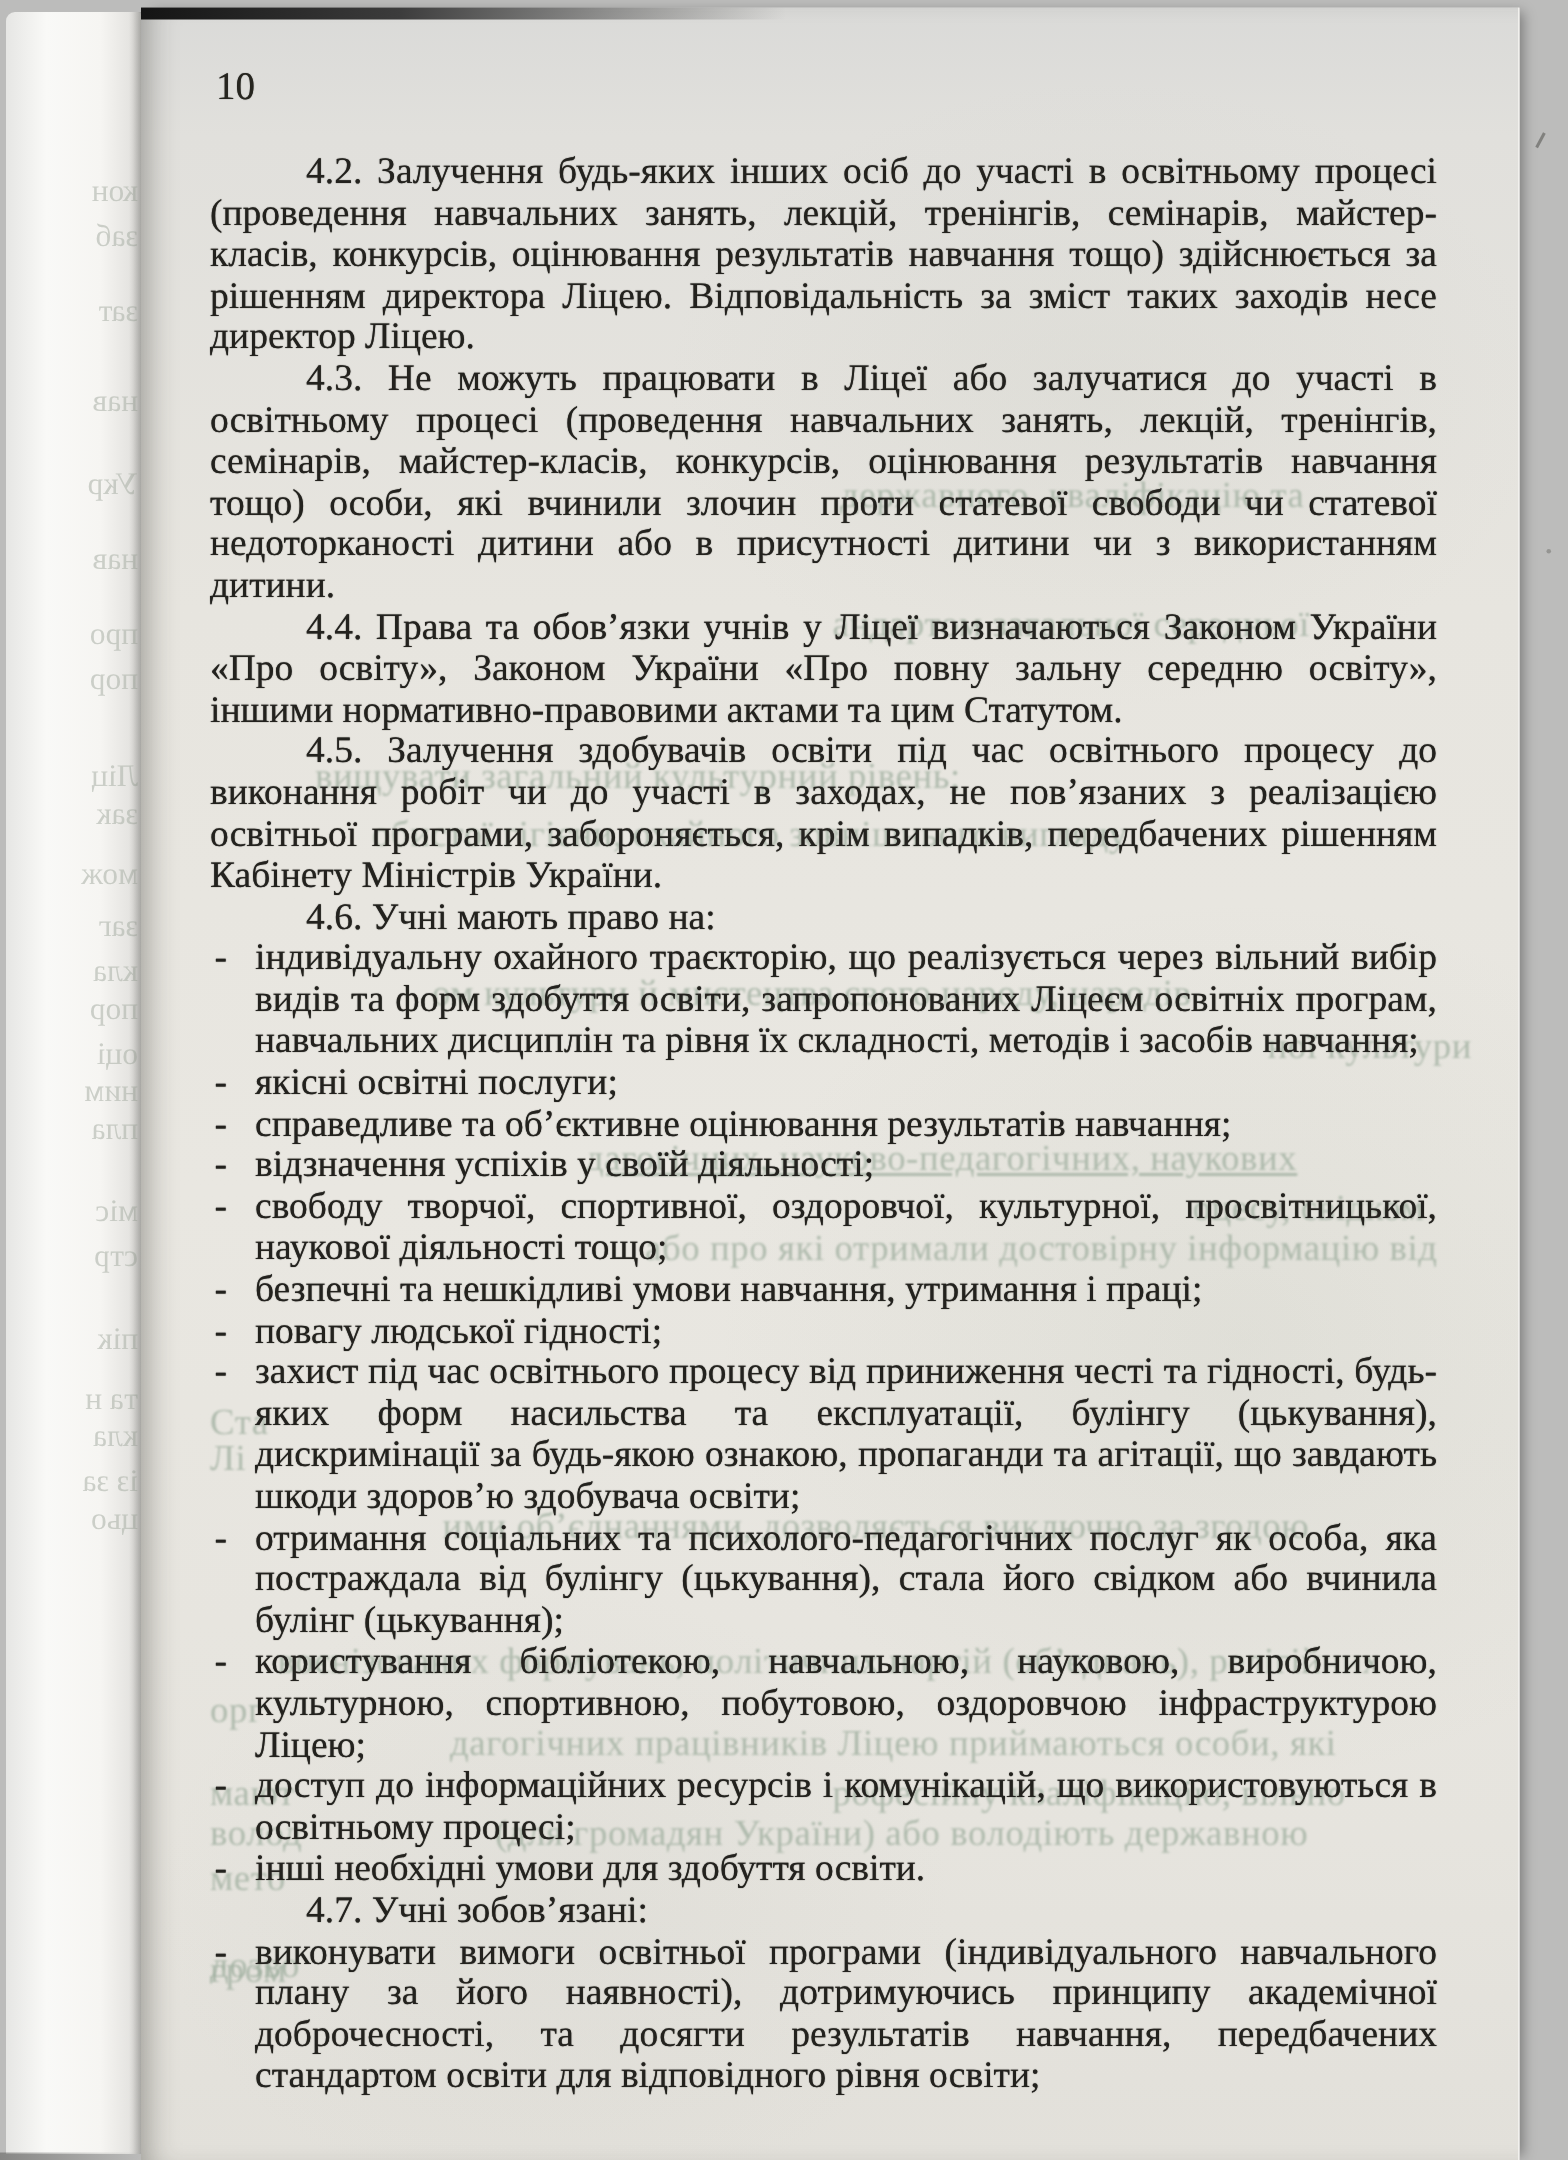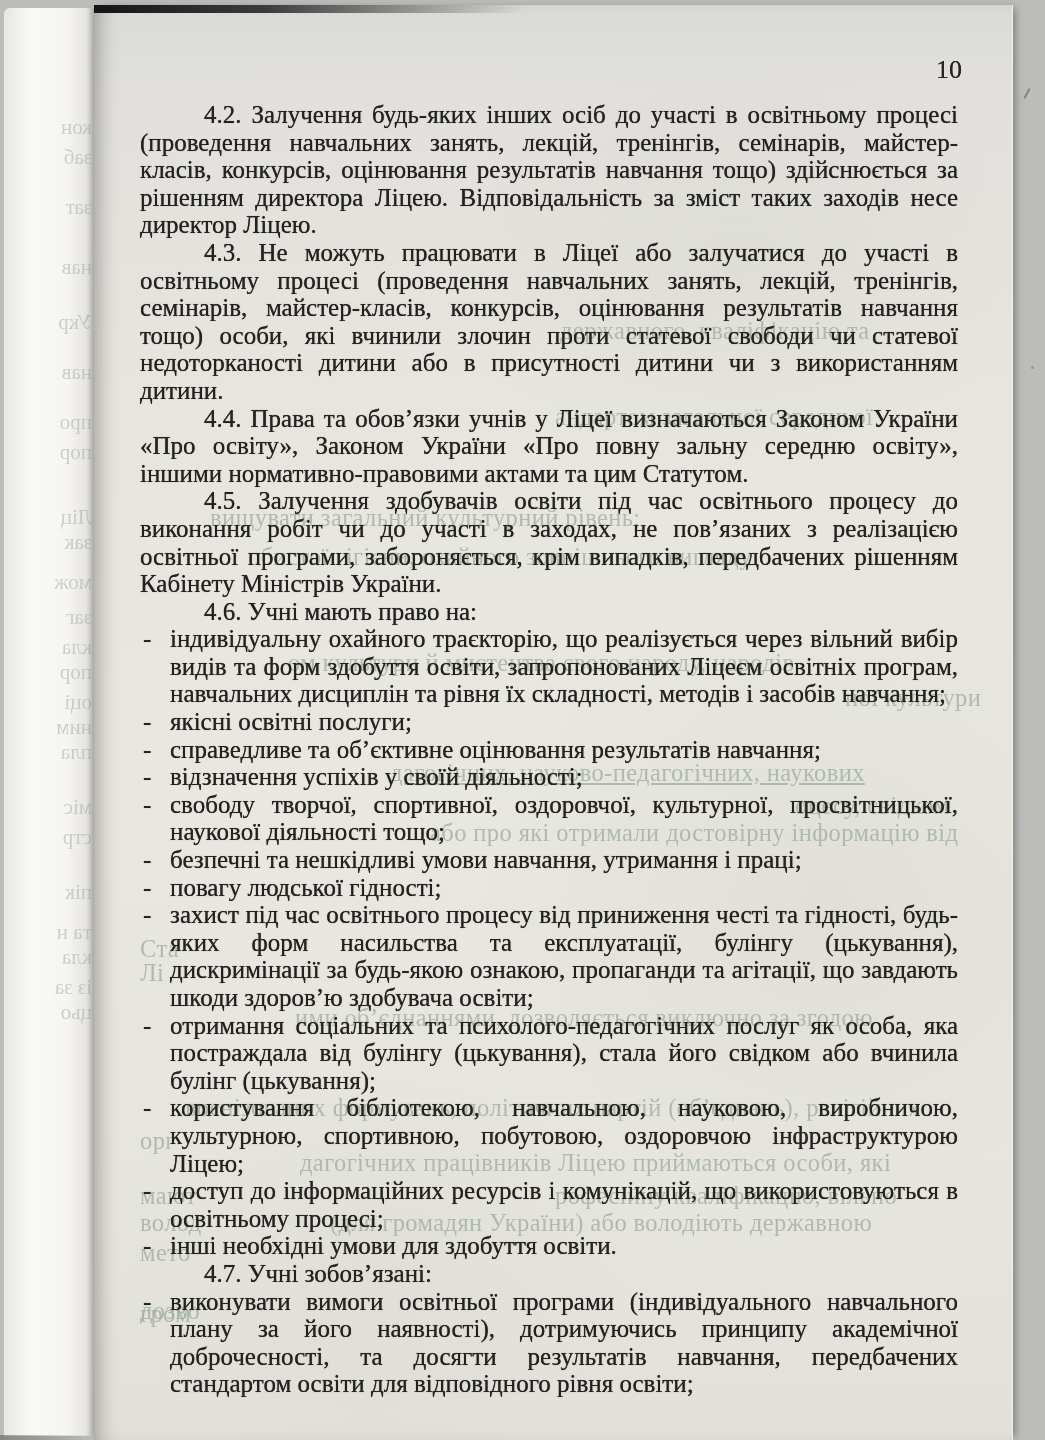--- a/index.html
+++ b/index.html
@@ -39,22 +39,22 @@
       radial-gradient(420px 300px at 70% 18%,rgba(185,188,178,.14),rgba(0,0,0,0) 70%),
       radial-gradient(500px 420px at 80% 62%,rgba(178,184,170,.16),rgba(0,0,0,0) 70%),
       radial-gradient(380px 300px at 30% 88%,rgba(188,190,182,.12),rgba(0,0,0,0) 70%);
   }
   .top-edge{
     position:absolute;left:0;top:0;width:430px;height:8px;
     background:linear-gradient(90deg,#141414 0%,#3c3c3c 40%,rgba(130,130,130,0) 100%);
   }
 
   .page-number{
-    position:absolute;left:50px;top:50px;width:818px;
-    text-align:right;font-size:26px;color:#26251f;
+    position:absolute;left:50px;top:38px;width:818px;
+    text-align:left;font-size:26px;color:#26251f;
     text-shadow:0 0 .6px rgba(25,25,20,.8);
   }
 
   
   .bleed-layer{position:absolute;inset:0;pointer-events:none;}
   .bleed{
     position:absolute;white-space:nowrap;
     font-size:24.5px;color:#9dad9d;opacity:.75;
     filter:blur(.7px);letter-spacing:.4px;
   }

